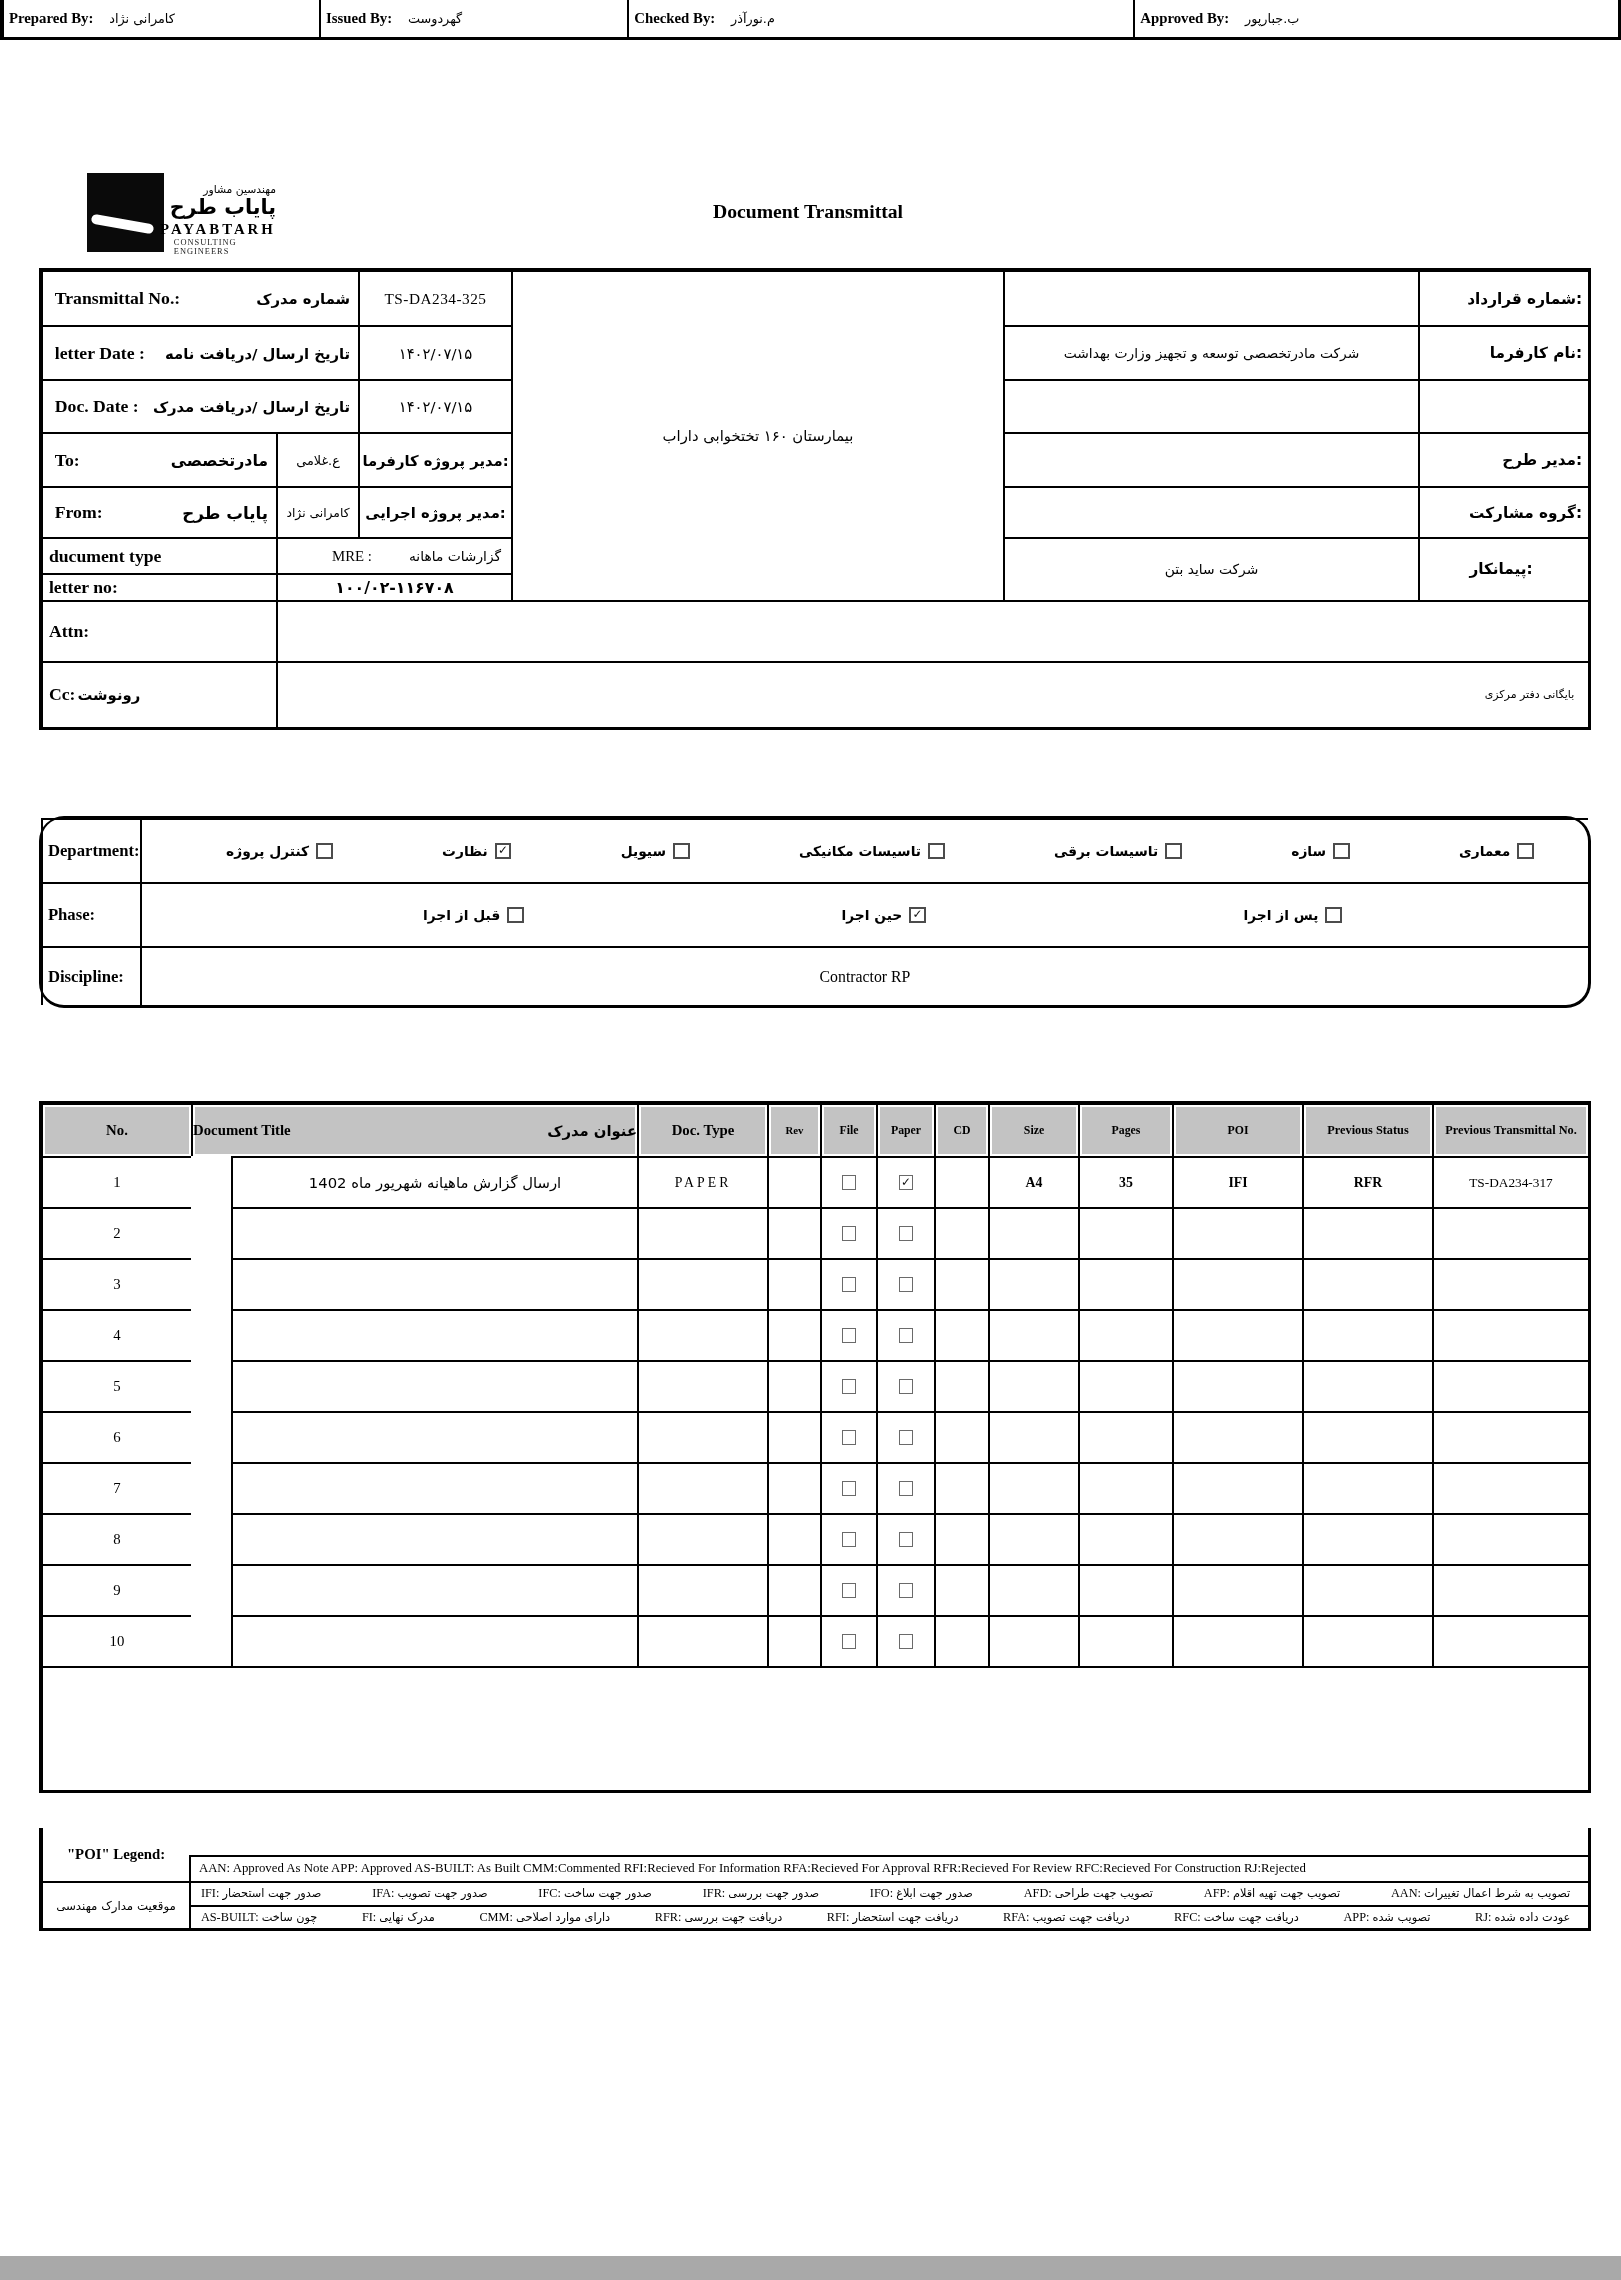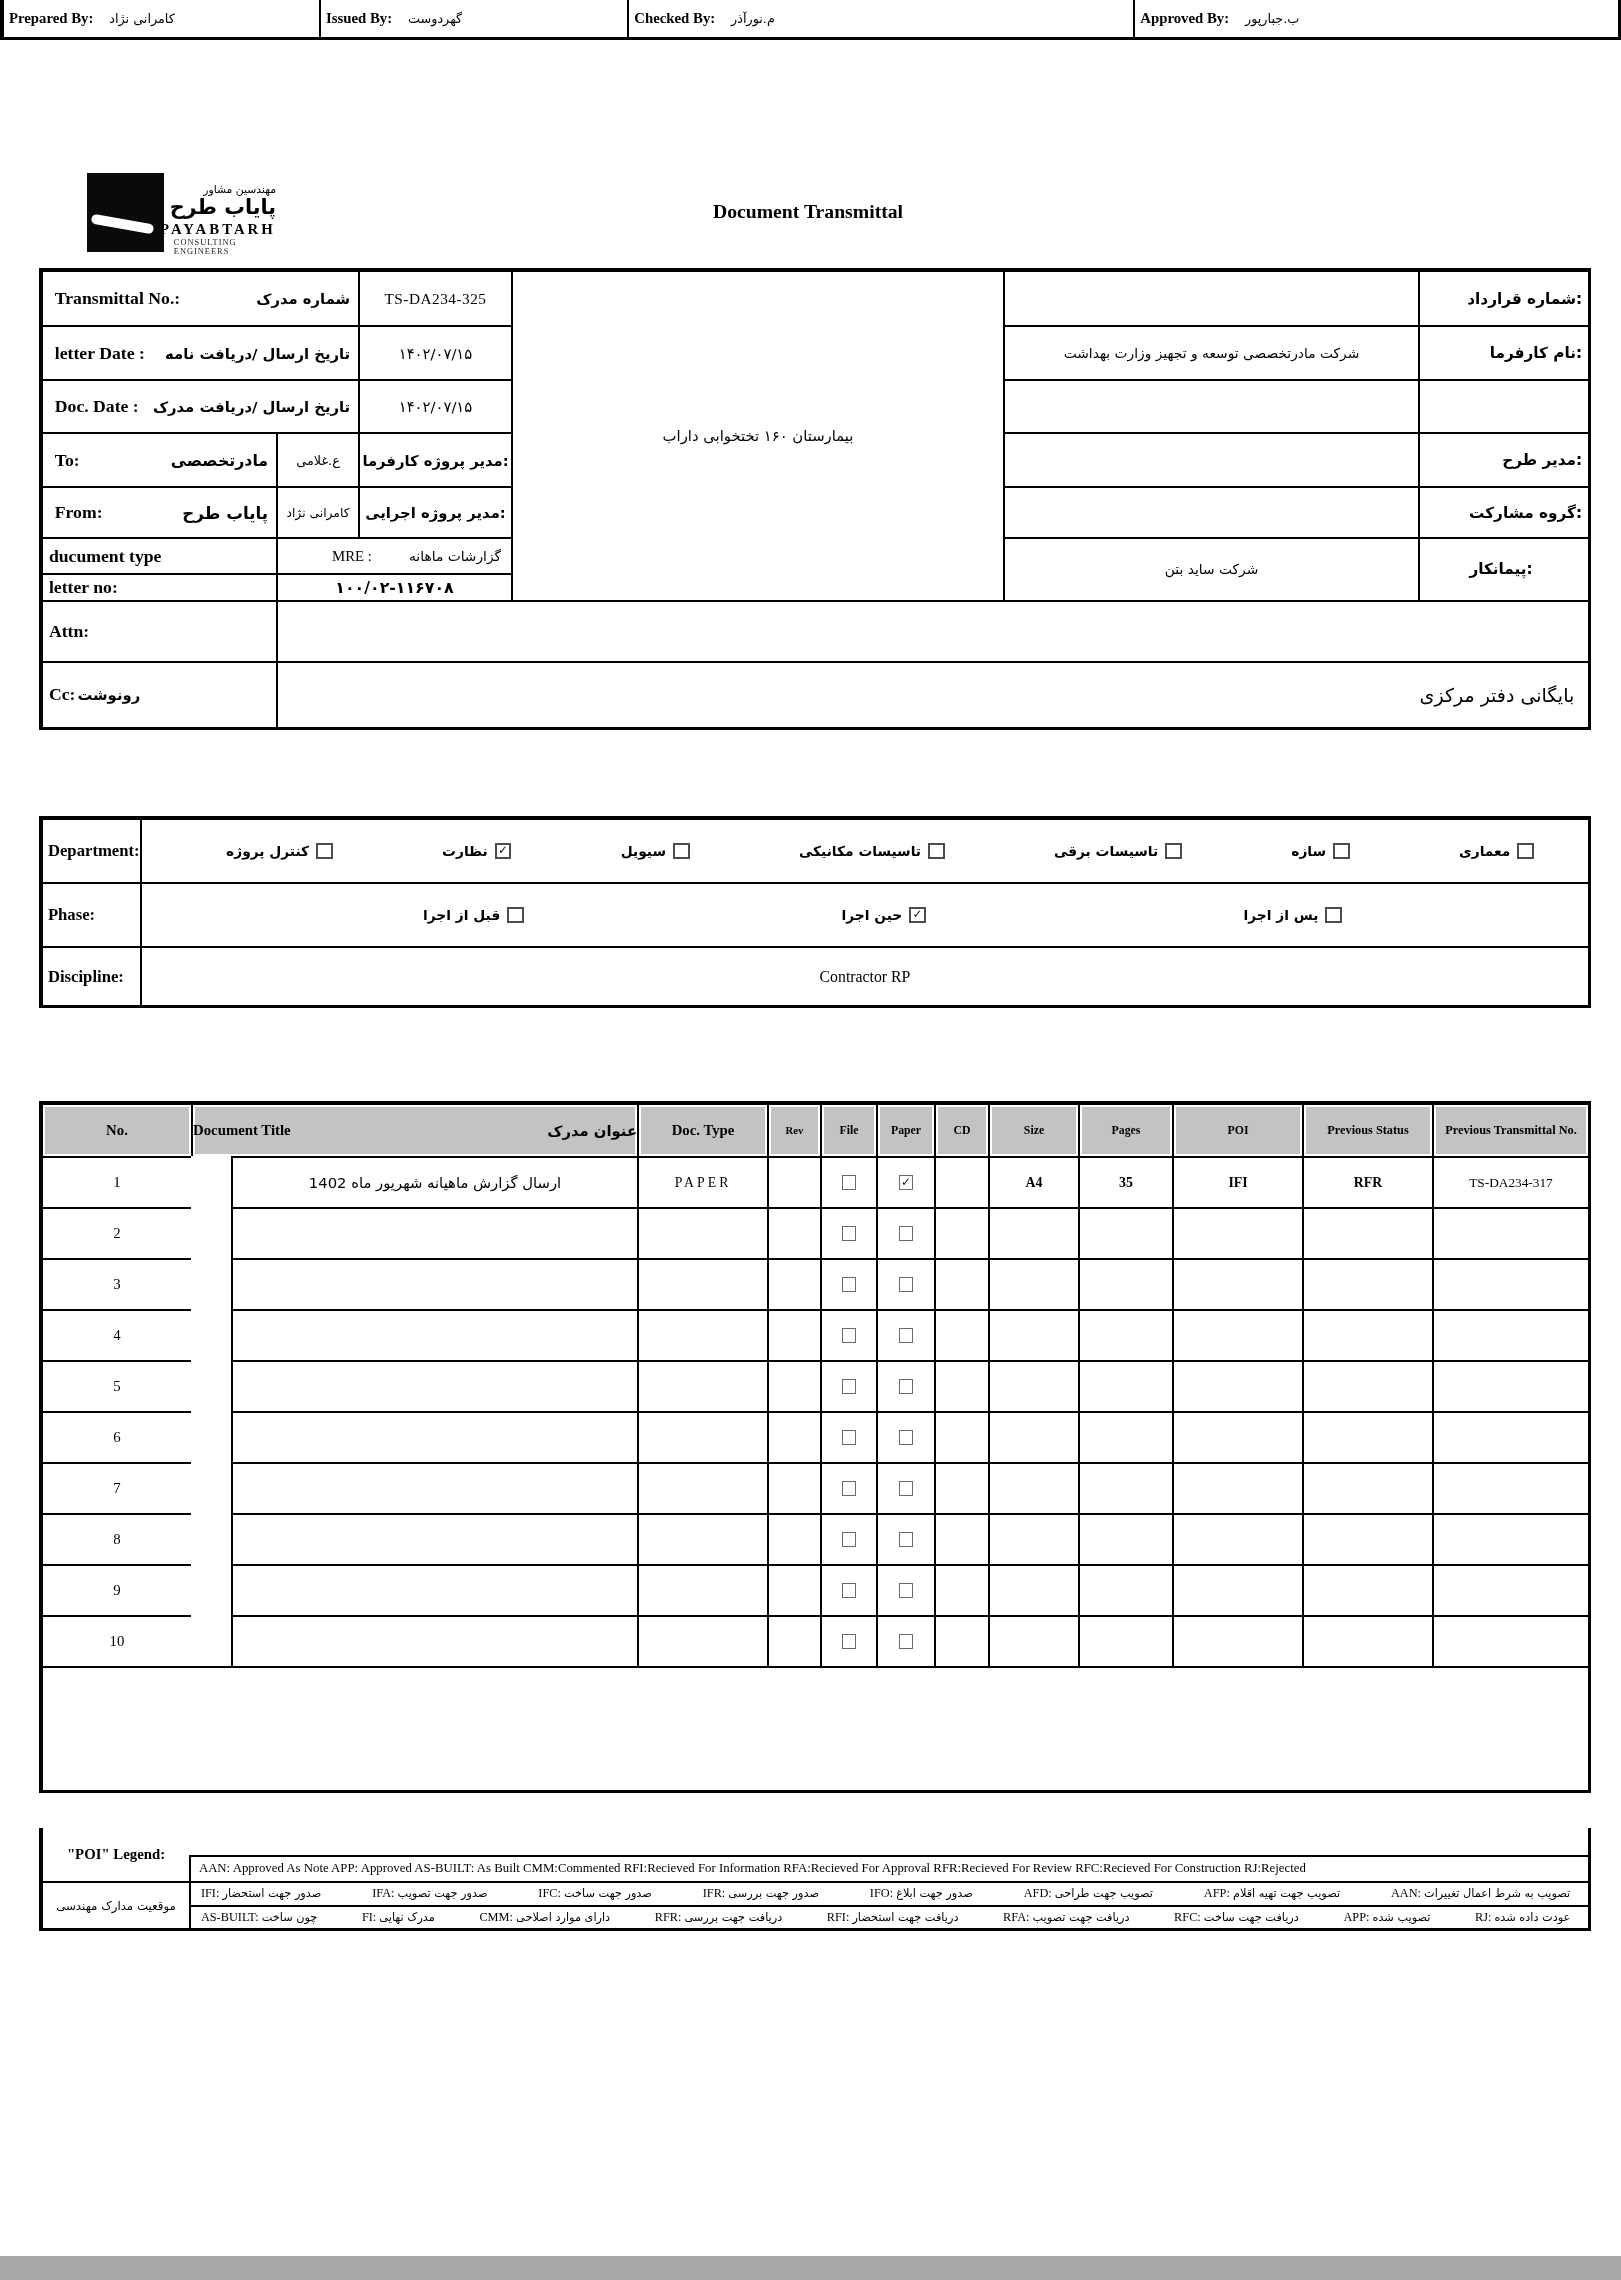--- a/index.html
+++ b/index.html
@@ -30,23 +30,23 @@
   .fa-lab{font-size:14.8px;font-weight:bold;}
   .cell-center{justify-content:center;text-align:center;}
   .serif-val{font-size:15.3px;letter-spacing:0.5px;}
   .date-val{font-size:14.8px;}
   .r-lab{justify-content:flex-end;padding-right:5.9px;font-size:15.3px;font-weight:bold;}
   .r-val{justify-content:center;font-size:13.8px;text-align:center;padding:0 5.9px;}
   #cell-project{justify-content:center;font-size:14.8px;}
   #cell-doctype-val{direction:rtl;justify-content:space-between;padding:0 9.9px 0 54px;font-size:13.8px;}
   #mre-code{direction:ltr;font-size:14.8px;}
   #cell-letterno-val{justify-content:center;font-size:15.8px;font-weight:bold;direction:ltr;}
-  #cell-cc-val{justify-content:flex-end;padding-right:13.8px;font-size:19px;padding-left:48px;}
-  
-  #dtable{left:39px;top:816px;grid-template-columns:99px 1448px;grid-template-rows:64px 64px 59px;}
+  #cell-cc-val{justify-content:flex-end;padding-right:13.8px;font-size:11px;padding-left:48px;}
+  
+  #dtable{left:39px;top:816px;grid-template-columns:99px 1448px;grid-template-rows:64px 64px 59px;border-radius:25px;}
   .cls-lab{font-size:16.7px;font-weight:bold;padding-left:4.9px;}
   .opt-row{direction:rtl;justify-content:space-between;}
   #dept-row{padding:0 54px 0 84px;}
   #phase-row{padding:0 246px 0 281px;}
   .opt{display:inline-flex;align-items:center;gap:6.9px;}
   .opt-label{font-size:13.8px;font-weight:bold;font-family:"DejaVu Sans",sans-serif;}
   .cb{width:16.7px;height:16.7px;border:2px solid #4c4c4c;background:#fff;box-sizing:border-box;
       display:inline-flex;align-items:center;justify-content:center;
       font-size:11.8px;line-height:1;font-family:"DejaVu Sans",sans-serif;color:#111;}
   .cb.sm{width:14.8px;height:14.8px;border-width:1.5px;border-color:#6a6a6a;}

